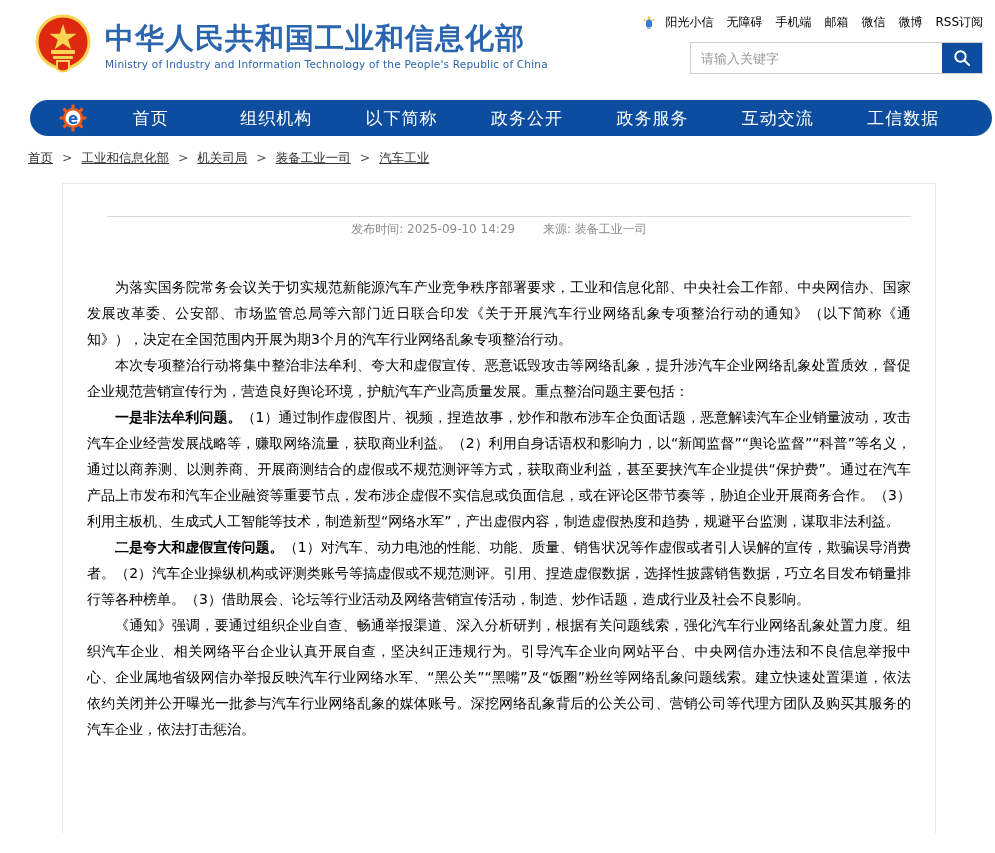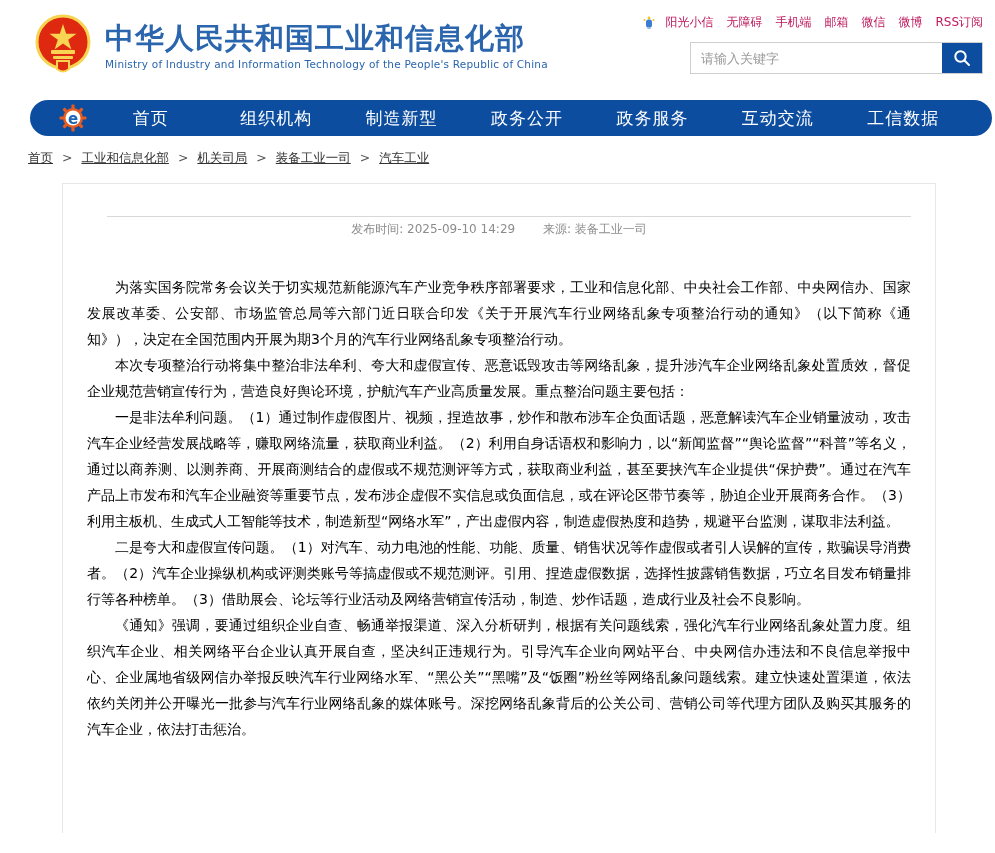--- a/index.html
+++ b/index.html
@@ -13,21 +13,21 @@
   .header { position:relative; height:96px;padding-left:44px; }
   .brand { position:absolute; left:35px; top:14px; display:flex; align-items:center; }
   .emblem { width:56px; height:62px; margin-right:14px; flex:0 0 auto; }
   .brand-text .cn {
     font-size:29px; font-weight:bold; color:#2a65ad; letter-spacing:1px; line-height:34px;
   }
   .brand-text .en {
     font-size:10.5px; color:#2a65ad; margin-top:3px; letter-spacing:0.2px;
   }
   .utility { position:absolute; right:12px; top:14px; display:flex; align-items:center; gap:13px;
-    font-size:12px; color:#be185d; }
+    font-size:12px; color:#000000; }
   .util-link { cursor:pointer; white-space:nowrap; }
   .sun-icon { width:14px; height:15px; display:inline-block; margin-right:-4px; }
   .searchbar { position:absolute; right:12px; top:42px; width:293px; height:32px;
     display:flex; border:1px solid #cfcfcf; background:#fff; }
   .search-input { flex:1; border:none; outline:none; padding:0 10px; font-size:13px; color:#333;
     font-family:inherit; }
   .search-input::placeholder { color:#9a9a9a; }
   .search-btn { width:40px; height:100%; background:#0c4da0; border:none; cursor:pointer;
     display:flex; align-items:center; justify-content:center; }
   
@@ -45,21 +45,21 @@
   .content-box { margin:16px 59px 0 62px; border:1px solid #e7e7e7; border-bottom:none;
     background:#fff; padding:16px 24px 30px; min-height:650px; }
   .article-title { text-align:center; font-size:19px; font-weight:bold; color:#1a1a1a;
     line-height:30px; margin-top:10px; }
   .title-divider { border:none; border-top:1px solid #d8d8d8; margin:16px 0 0 20px; }
   .article-meta { text-align:center; font-size:12px; color:#8c8c8c; margin-top:4px; }
   .article-meta .meta-part { margin:0 12px; }
   .article-body { margin-top:36px; font-size:14px; line-height:26px; color:#000;
     text-align:justify; }
   .para { text-indent:2em; }
-  .para .lead { font-weight:normal; }
+  .para .lead { font-weight:bold; }
 </style>
 </head>
 <body>
 
 <div class="header">
   <div class="brand">
     <svg class="emblem" viewBox="0 0 56 62">
       <circle cx="28" cy="28" r="26" fill="#de2910" stroke="#f7d451" stroke-width="3"></circle>
       <path d="M28 10 l3.2 9.8 10.3 0 -8.3 6 3.2 9.8 -8.4 -6 -8.4 6 3.2 -9.8 -8.3 -6 10.3 0 z" fill="#f7d451"></path>
       <rect x="16" y="36" width="24" height="4" rx="1" fill="#f7d451"></rect>
@@ -116,21 +116,21 @@
         <rect x="1.5" y="13.4" width="5" height="3.2" rx="1" transform="rotate(45 15 15)"></rect>
         <rect x="23.5" y="13.4" width="5" height="3.2" rx="1" transform="rotate(45 15 15)"></rect>
       </g>
     </g>
     <circle cx="15" cy="15" r="7.5" fill="#fff"></circle>
     <text x="15" y="20.5" text-anchor="middle" font-size="15" font-weight="bold" fill="#1c66b5" font-family="DejaVu Sans, sans-serif">e</text>
   </svg>
   <div class="nav-items" id="nav-items-slot">
       <div class="nav-item">首页</div>
       <div class="nav-item">组织机构</div>
-      <div class="nav-item">制造新型</div>
+      <div class="nav-item">以下简称</div>
       <div class="nav-item">政务公开</div>
       <div class="nav-item">政务服务</div>
       <div class="nav-item">互动交流</div>
       <div class="nav-item">工信数据</div>
     </div>
 </div>
 
 <div class="breadcrumb" id="breadcrumb-slot"><a class="crumb">首页</a><span class="crumb-sep"> &gt; </span><a class="crumb">工业和信息化部</a><span class="crumb-sep"> &gt; </span><a class="crumb">机关司局</a><span class="crumb-sep"> &gt; </span><a class="crumb">装备工业一司</a><span class="crumb-sep"> &gt; </span><a class="crumb">汽车工业</a></div>
 
 <div class="content-box">

